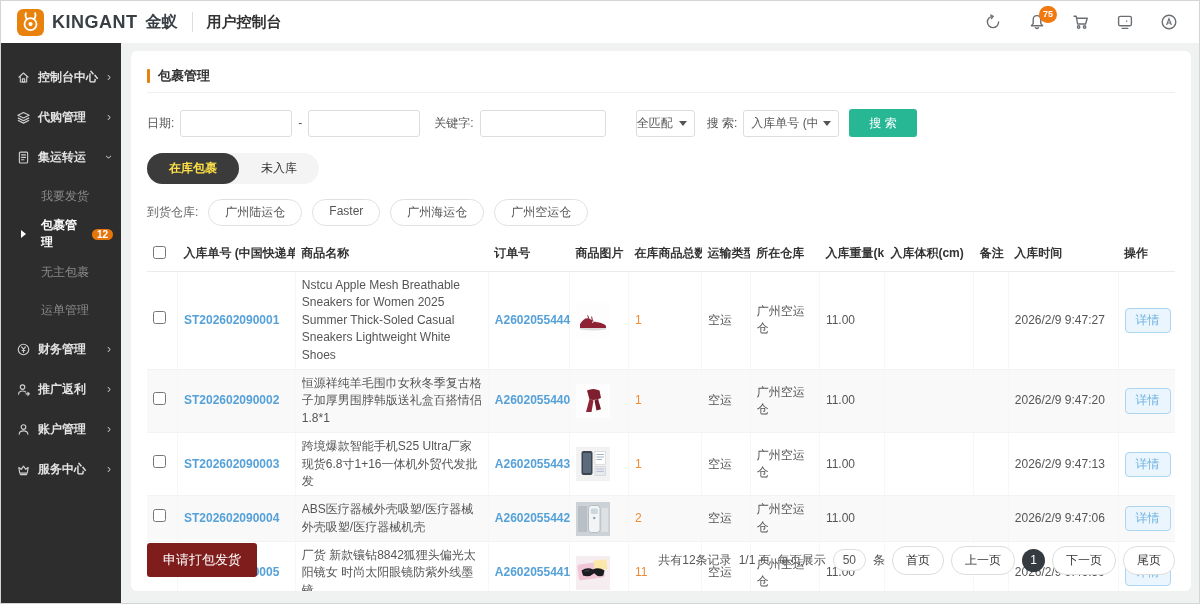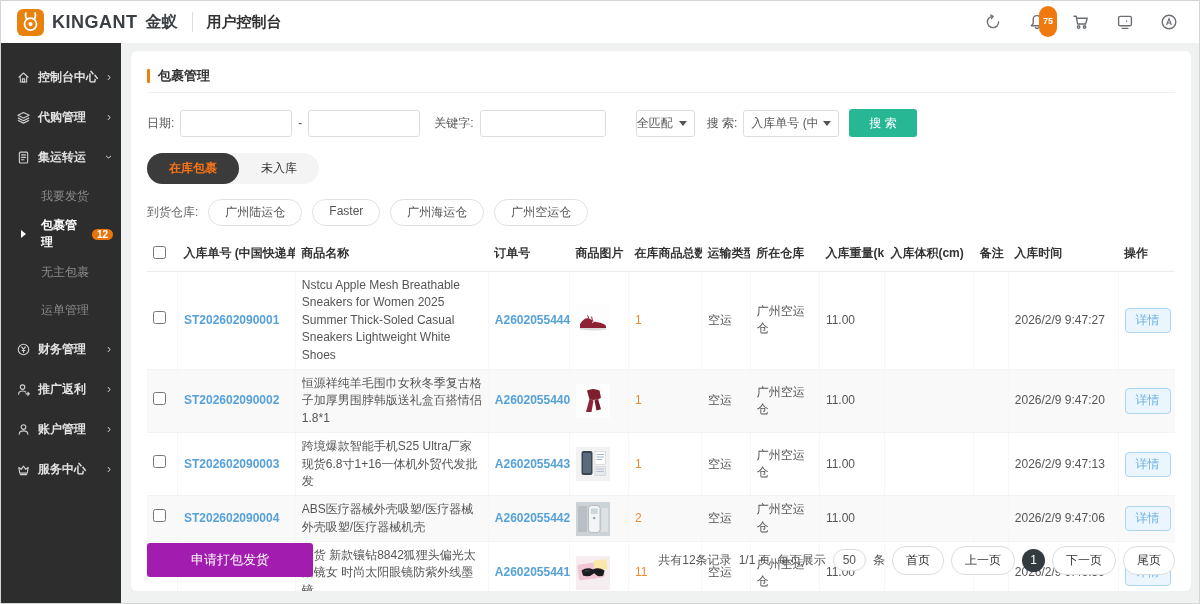--- a/index.html
+++ b/index.html
@@ -11,21 +11,21 @@
   .brand { display:flex; align-items:center; gap:8px; }
   .logo { width:27px; height:27px; }
   .brand-name { font-size:18px; font-weight:bold; color:#3a3f45; letter-spacing:.5px; }
   .brand-cn { font-size:16px; font-weight:bold; color:#3a3f45; }
   .tb-divider { width:1px; height:20px; background:#ddd; margin:0 14px; }
   .tb-title { font-size:15px; font-weight:bold; color:#333; }
   .tb-right { margin-left:auto; display:flex; align-items:center; gap:24px; }
   .tb-icon { width:20px; height:20px; color:#6b6f73; position:relative; cursor:pointer; }
   .tb-icon svg { width:20px; height:20px; display:block; }
   .nbadge { position:absolute; top:-6px; right:-10px; background:#f07a10; color:#fff; font-size:9px; font-weight:bold;
-            border-radius:9px; padding:10px 4px; line-height:1.2; }
+            border-radius:9px; padding:3px 4px; line-height:1.2; }
   .avatar { width:27px; height:27px; border-radius:50%; background:radial-gradient(circle at 50% 45%, #f8d53c 0 38%, #a8742c 40% 52%, #4c9134 54%, #2e6b2a); border:1px solid #e0e0e0; }
   .user-wrap { display:flex; align-items:center; gap:8px; }
   .user-email { font-size:13px; font-weight:bold; color:#222; }
 
   
   .body-row { flex:1; display:flex; min-height:0; }
   .sidebar { width:120px; background:#2d2d2d; flex:0 0 auto; padding-top:14px; overflow:hidden; }
   .side-item { height:40px; display:flex; align-items:center; gap:7px; padding:0 10px 0 15px; color:#e3e3e3; font-size:12px; font-weight:bold; cursor:pointer; }
   .side-item .sicon { width:15px; height:15px; color:#cfcfcf; flex:0 0 auto; }
   .side-item .sicon svg { width:15px; height:15px; display:block; }
@@ -54,21 +54,21 @@
   .sel-match { width:59px; justify-content:flex-end;margin-left:20px; }
   .sel-type { width:96px; }
   .sel-type .sel-text { overflow:hidden; white-space:nowrap; flex:1; }
   .sel-caret { width:0; height:0; border-left:4px solid transparent; border-right:4px solid transparent; border-top:5px solid #555; flex:0 0 auto; }
   .search-btn { height:28px; background:#27b795; color:#fff; border:none; border-radius:3px; padding:0 20px; font-size:12px; margin-left:4px; cursor:pointer; }
 
   
   .tabs-row { margin-top:16px; flex:0 0 auto; }
   .tab-group { display:inline-flex; background:#f4f4f4; border-radius:16px; }
   .tab { padding:7px 22px; font-size:12px; color:#333; border-radius:16px; cursor:pointer; white-space:nowrap; }
-  .tab.active { background:#3b3b3b; color:#f97316; font-weight:bold; }
+  .tab.active { background:#3b3b3b; color:#fde047; font-weight:bold; }
 
   .wh-row { margin-top:15px; display:flex; align-items:center; gap:10px; font-size:12px; color:#666; flex:0 0 auto; }
   .wh-pill { border:1px solid #e0e0e0; border-radius:14px; padding:4px 16px; background:#fff; color:#555; cursor:pointer; white-space:nowrap; }
 
   
   .table-wrap { margin-top:10px; flex:1; min-height:0; }
   table { width:100%; border-collapse:collapse; table-layout:fixed; font-size:12px; }
   th { text-align:left; color:#333; font-weight:bold; padding:9px 6px; border-bottom:1px solid #ebebeb; white-space:nowrap; overflow:hidden; }
   td { padding:5px 6px; border-bottom:1px solid #f3f3f3; border-right:1px solid #f7f7f7; color:#555; vertical-align:middle; line-height:1.45; }
   td:last-child { border-right:none; }
@@ -76,21 +76,21 @@
   .link { color:#55a1d8; cursor:pointer;font-weight:bold; }
   .qty { color:#ee8b33; cursor:pointer; }
   .pname { overflow:hidden; }
   .pimg { width:34px; height:34px; cursor:pointer; }
   .pimg svg { width:34px; height:34px; display:block; }
   .detail-btn { display:inline-block; border:1px solid #aed5ef; background:#eaf5fd; color:#6cb0e0; padding:3px 10px; border-radius:4px; font-size:12px; cursor:pointer; white-space:nowrap; }
   input[type=checkbox] { width:13px; height:13px; cursor:pointer; }
 
   
   .foot-row { flex:0 0 auto; display:flex; align-items:center; justify-content:space-between; padding:10px 0 14px 0; }
-  .apply-btn { background:#a21caf; color:#fff; border:none; border-radius:3px; padding:8px 44px; font-size:13px; cursor:pointer; }
+  .apply-btn { background:#7f1d1d; color:#fff; border:none; border-radius:3px; padding:8px 16px; font-size:13px; cursor:pointer; }
   .pager { display:flex; align-items:center; gap:7px; font-size:12px; color:#555; }
   .pg-size { border:1px solid #ddd; border-radius:12px; padding:3px 9px; background:#fff; }
   .pg-btn { border:1px solid #ddd; border-radius:14px; padding:5px 13px; background:#fff; color:#333; cursor:pointer; white-space:nowrap; }
   .pg-current { width:23px; height:23px; border-radius:50%; background:#333a40; color:#fff; display:flex; align-items:center; justify-content:center; font-size:12px; cursor:pointer; }
 </style>
 </head>
 <body>
 
 <div class="app">
 

